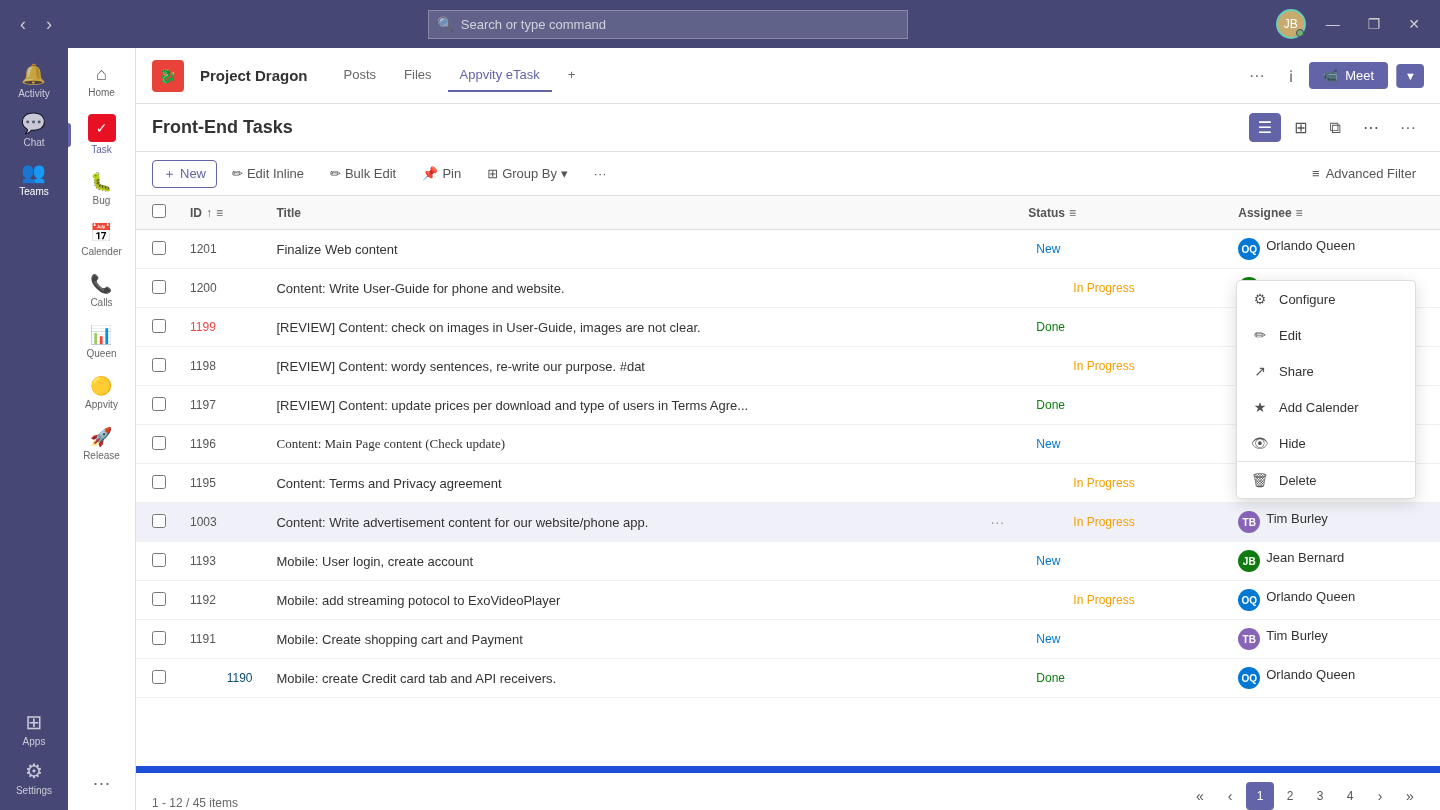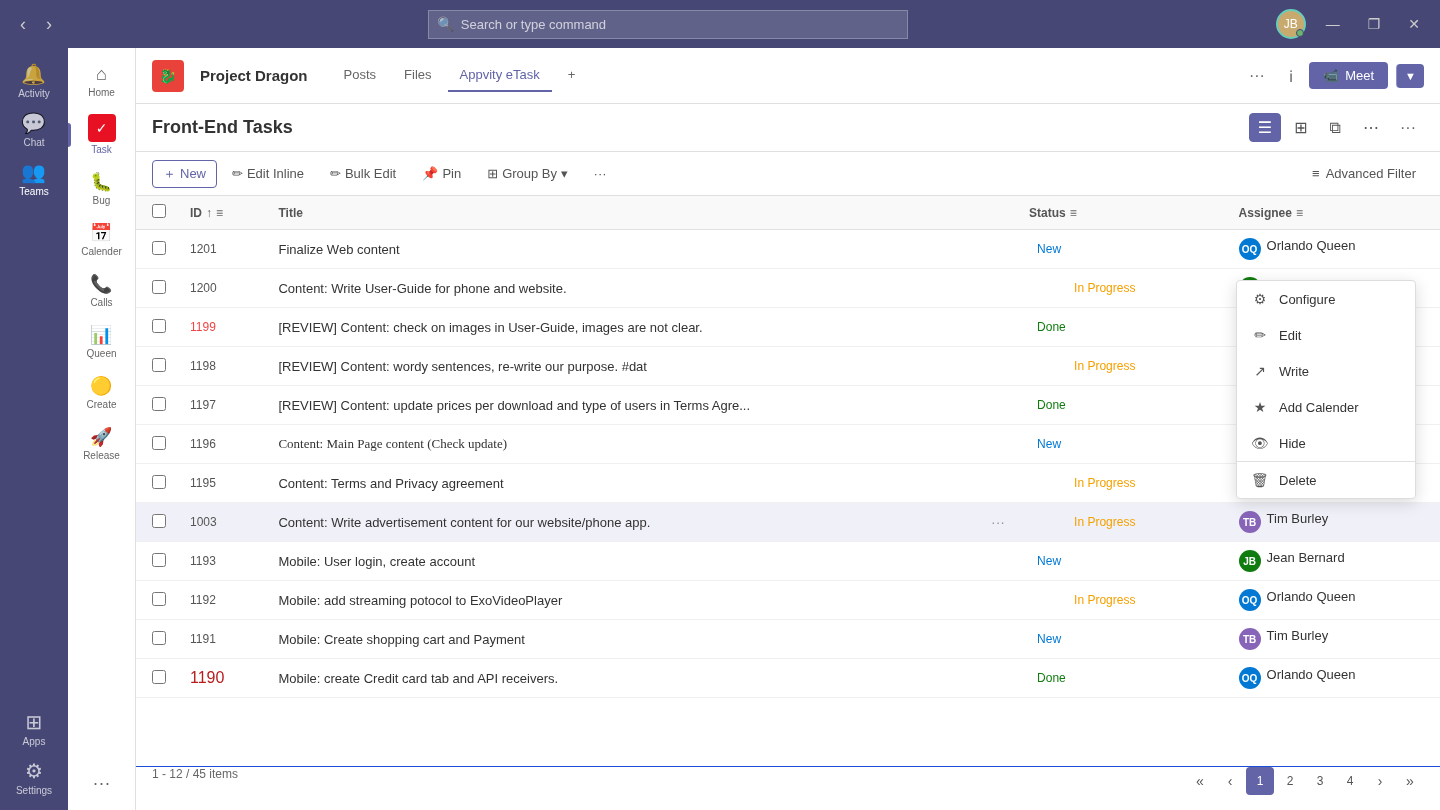--- a/index.html
+++ b/index.html
@@ -82,21 +82,21 @@
     .assignee-cell { display: flex; align-items: flex-start; gap: 6px; }
     .avatar-sm { width: 22px; height: 22px; border-radius: 50%; display: flex; align-items: center; justify-content: center; font-size: 10px; font-weight: bold; color: #fff; flex-shrink: 0; }
     .avatar-orlando { background: #0078d4; }
     .avatar-jean { background: #107c10; }
     .avatar-tim { background: #8764b8; }
     .row-menu { color: #999; cursor: pointer; font-size: 14px; opacity: 0; }
     .sort-icon { color: #666; font-size: 12px; margin-left: 4px; }
     .filter-icon { color: #666; font-size: 12px; margin-left: 4px; }
 
     
-    .pagination { height: 44px; border-top: 1px solid #1d4ed8; display: flex; align-items: flex-start; padding: 0 16px; flex-shrink: 0; }
+    .pagination { height: 44px; border-top: 7px solid #1d4ed8; display: flex; align-items: flex-end; padding: 0 16px; flex-shrink: 0; }
     .page-info { font-size: 12px; color: #666; flex: 1; }
     .page-buttons { display: flex; gap: 2px; align-items: center; }
     .page-btn { width: 28px; height: 28px; border: none; background: none; cursor: pointer; border-radius: 4px; font-size: 12px; color: #555; display: flex; align-items: center; justify-content: center; }
     .page-btn.active { background: #6264a7; color: #fff; }
     .page-btn-arrow { font-size: 14px; }
 
     
     .dropdown-menu { position: fixed; right: 24px; top: 280px; background: #fff; border: 1px solid #ddd; border-radius: 4px; box-shadow: 0 4px 16px rgba(0,0,0,0.15); width: 180px; z-index: 100; }
     .dropdown-item { display: flex; align-items: center; gap: 10px; padding: 10px 14px; cursor: pointer; font-size: 13px; color: #333; }
     .dropdown-icon { font-size: 14px; color: #555; width: 18px; text-align: center; }
@@ -179,21 +179,21 @@
     <div class="sidebar-icon">
       <span class="s-icon">📞</span>
       <span>Calls</span>
     </div>
     <div class="sidebar-icon">
       <span class="s-icon">📊</span>
       <span>Queen</span>
     </div>
     <div class="sidebar-icon">
       <span class="s-icon">🟡</span>
-      <span>Create</span>
+      <span>Appvity</span>
     </div>
     <div class="sidebar-icon">
       <span class="s-icon">🚀</span>
       <span>Release</span>
     </div>
     <div style="margin-top:auto;">
       <div class="sidebar-icon">
         <span class="three-dots">···</span>
       </div>
     </div>
@@ -503,21 +503,21 @@
       <div class="assignee-cell">
         <div class="avatar-sm avatar-tim">TB</div>
         <span>Tim Burley</span>
       </div>
     </td>
   </tr>
             <tr>
     <td class="check-col">
       <input type="checkbox" style="">
     </td>
-    <td style="color:#b91c1c;font-size:16px;">1190</td>
+    <td style="color:#0c4a6e;font-size:12px;text-align:right;">1190</td>
     <td style="cursor:pointer;position:relative;">
       Mobile: create Credit card tab and API receivers.
       
     </td>
     <td>
       <span class="status-badge status-done">Done</span>
     </td>
     <td>
       <div class="assignee-cell">
         <div class="avatar-sm avatar-orlando">OQ</div>
@@ -548,21 +548,21 @@
     <div class="dropdown-item">
       <span class="dropdown-icon">⚙</span>
       <span>Configure</span>
     </div>
     <div class="dropdown-item">
       <span class="dropdown-icon">✏</span>
       <span>Edit</span>
     </div>
     <div class="dropdown-item">
       <span class="dropdown-icon">↗</span>
-      <span>Write</span>
+      <span>Share</span>
     </div>
     <div class="dropdown-item">
       <span class="dropdown-icon">★</span>
       <span>Add Calender</span>
     </div>
     <div class="dropdown-item">
       <span class="dropdown-icon">👁</span>
       <span>Hide</span>
     </div>
     <div class="dropdown-divider"></div>

